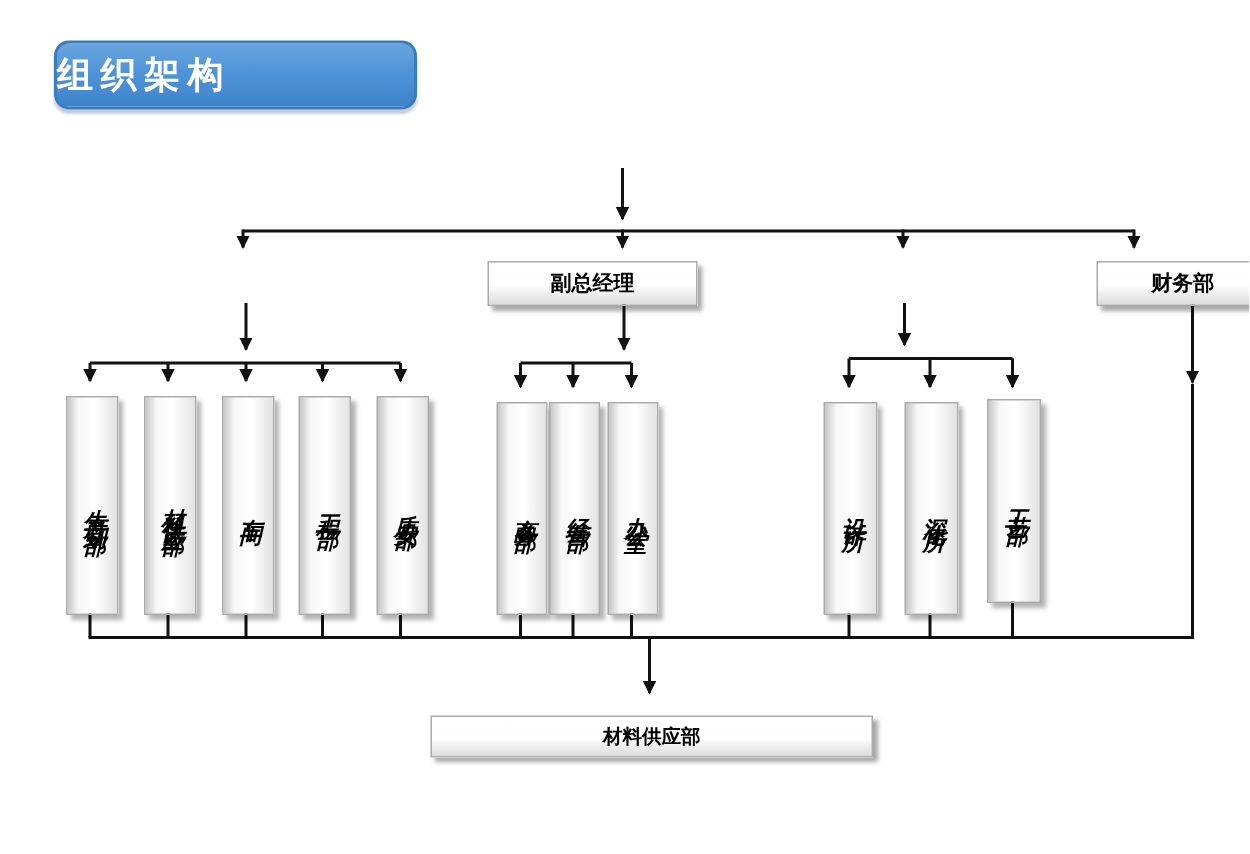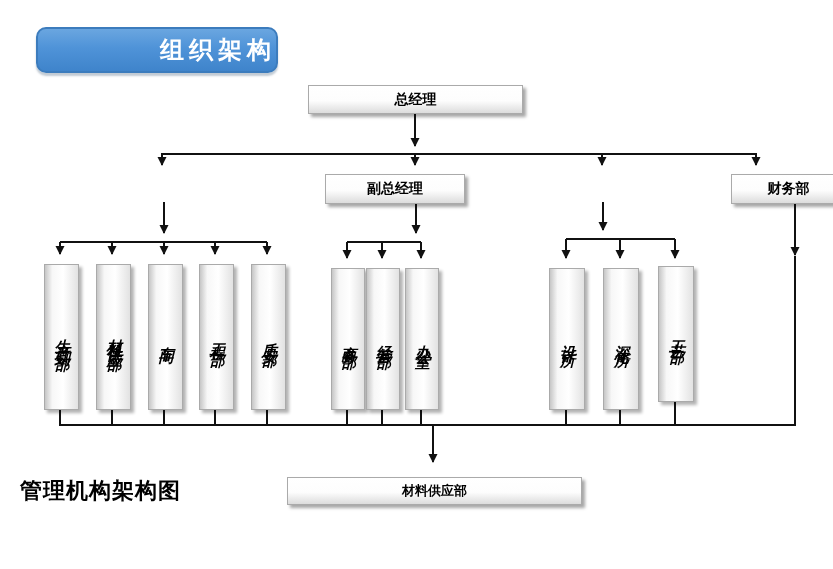--- a/index.html
+++ b/index.html
@@ -6,21 +6,21 @@
   #slide{
     position:relative;width:833px;height:569px;background:#ffffff;overflow:hidden;
     font-family:"Liberation Sans",sans-serif;
   }
   
   .badge{
     position:absolute;left:36px;top:27px;width:238px;height:42px;
     background:linear-gradient(180deg,#6aa6e0 0%,#4f93d8 45%,#3f84cb 100%);
     border:2px solid #3c7cbd;border-radius:10px;
     box-shadow:0 3px 2px rgba(120,140,160,.45);
-    display:flex;align-items:center;justify-content:flex-end;
+    display:flex;align-items:center;justify-content:flex-start;
     color:#ffffff;font-size:24px;font-weight:bold;letter-spacing:5px;
   }
   
   .hbox{
     position:absolute;
     background:linear-gradient(180deg,#ffffff 0%,#fdfdfd 55%,#dcdcdc 100%);
     border:1px solid #aaaaaa;
     box-shadow:3px 3px 3px rgba(0,0,0,.35);
     display:flex;align-items:center;justify-content:center;
     font-family:"Liberation Serif",serif;
@@ -104,21 +104,20 @@
       <line x1="675" y1="400" x2="675" y2="425"></line>
 
       <line x1="433" y1="425" x2="433" y2="462" marker-end="url(#ah)"></line>
     </g>
   </svg>
 
   <div class="badge">
     <span>组织架构</span>
   </div>
 
-  <div class="hbox" style="left:308px;top:85px;width:213px;height:27px;">总经理</div>
 
   <div class="hbox" style="left:325px;top:174px;width:138px;height:28px;">副总经理</div>
   <div class="hbox" style="left:731px;top:174px;width:113px;height:28px;">财务部</div>
 
   <div class="vbox" style="left:44px;top:264px;width:33px;height:144px;">
     <span>生产计划部</span>
     </div>
   <div class="vbox" style="left:96px;top:264px;width:33px;height:144px;">
     <span>材料供应部</span>
     </div>
@@ -147,15 +146,14 @@
     </div>
   <div class="vbox" style="left:603px;top:268px;width:34px;height:140px;">
     <span>深化所</span>
     </div>
   <div class="vbox" style="left:658px;top:266px;width:34px;height:134px;">
     <span>工艺部</span>
     </div>
 
   <div class="hbox" style="left:287px;top:477px;width:293px;height:26px;font-size:13px;">材料供应部</div>
 
-  <div class="footer-label">管理机构架构图</div>
 
 </div>
 
 </body></html>

